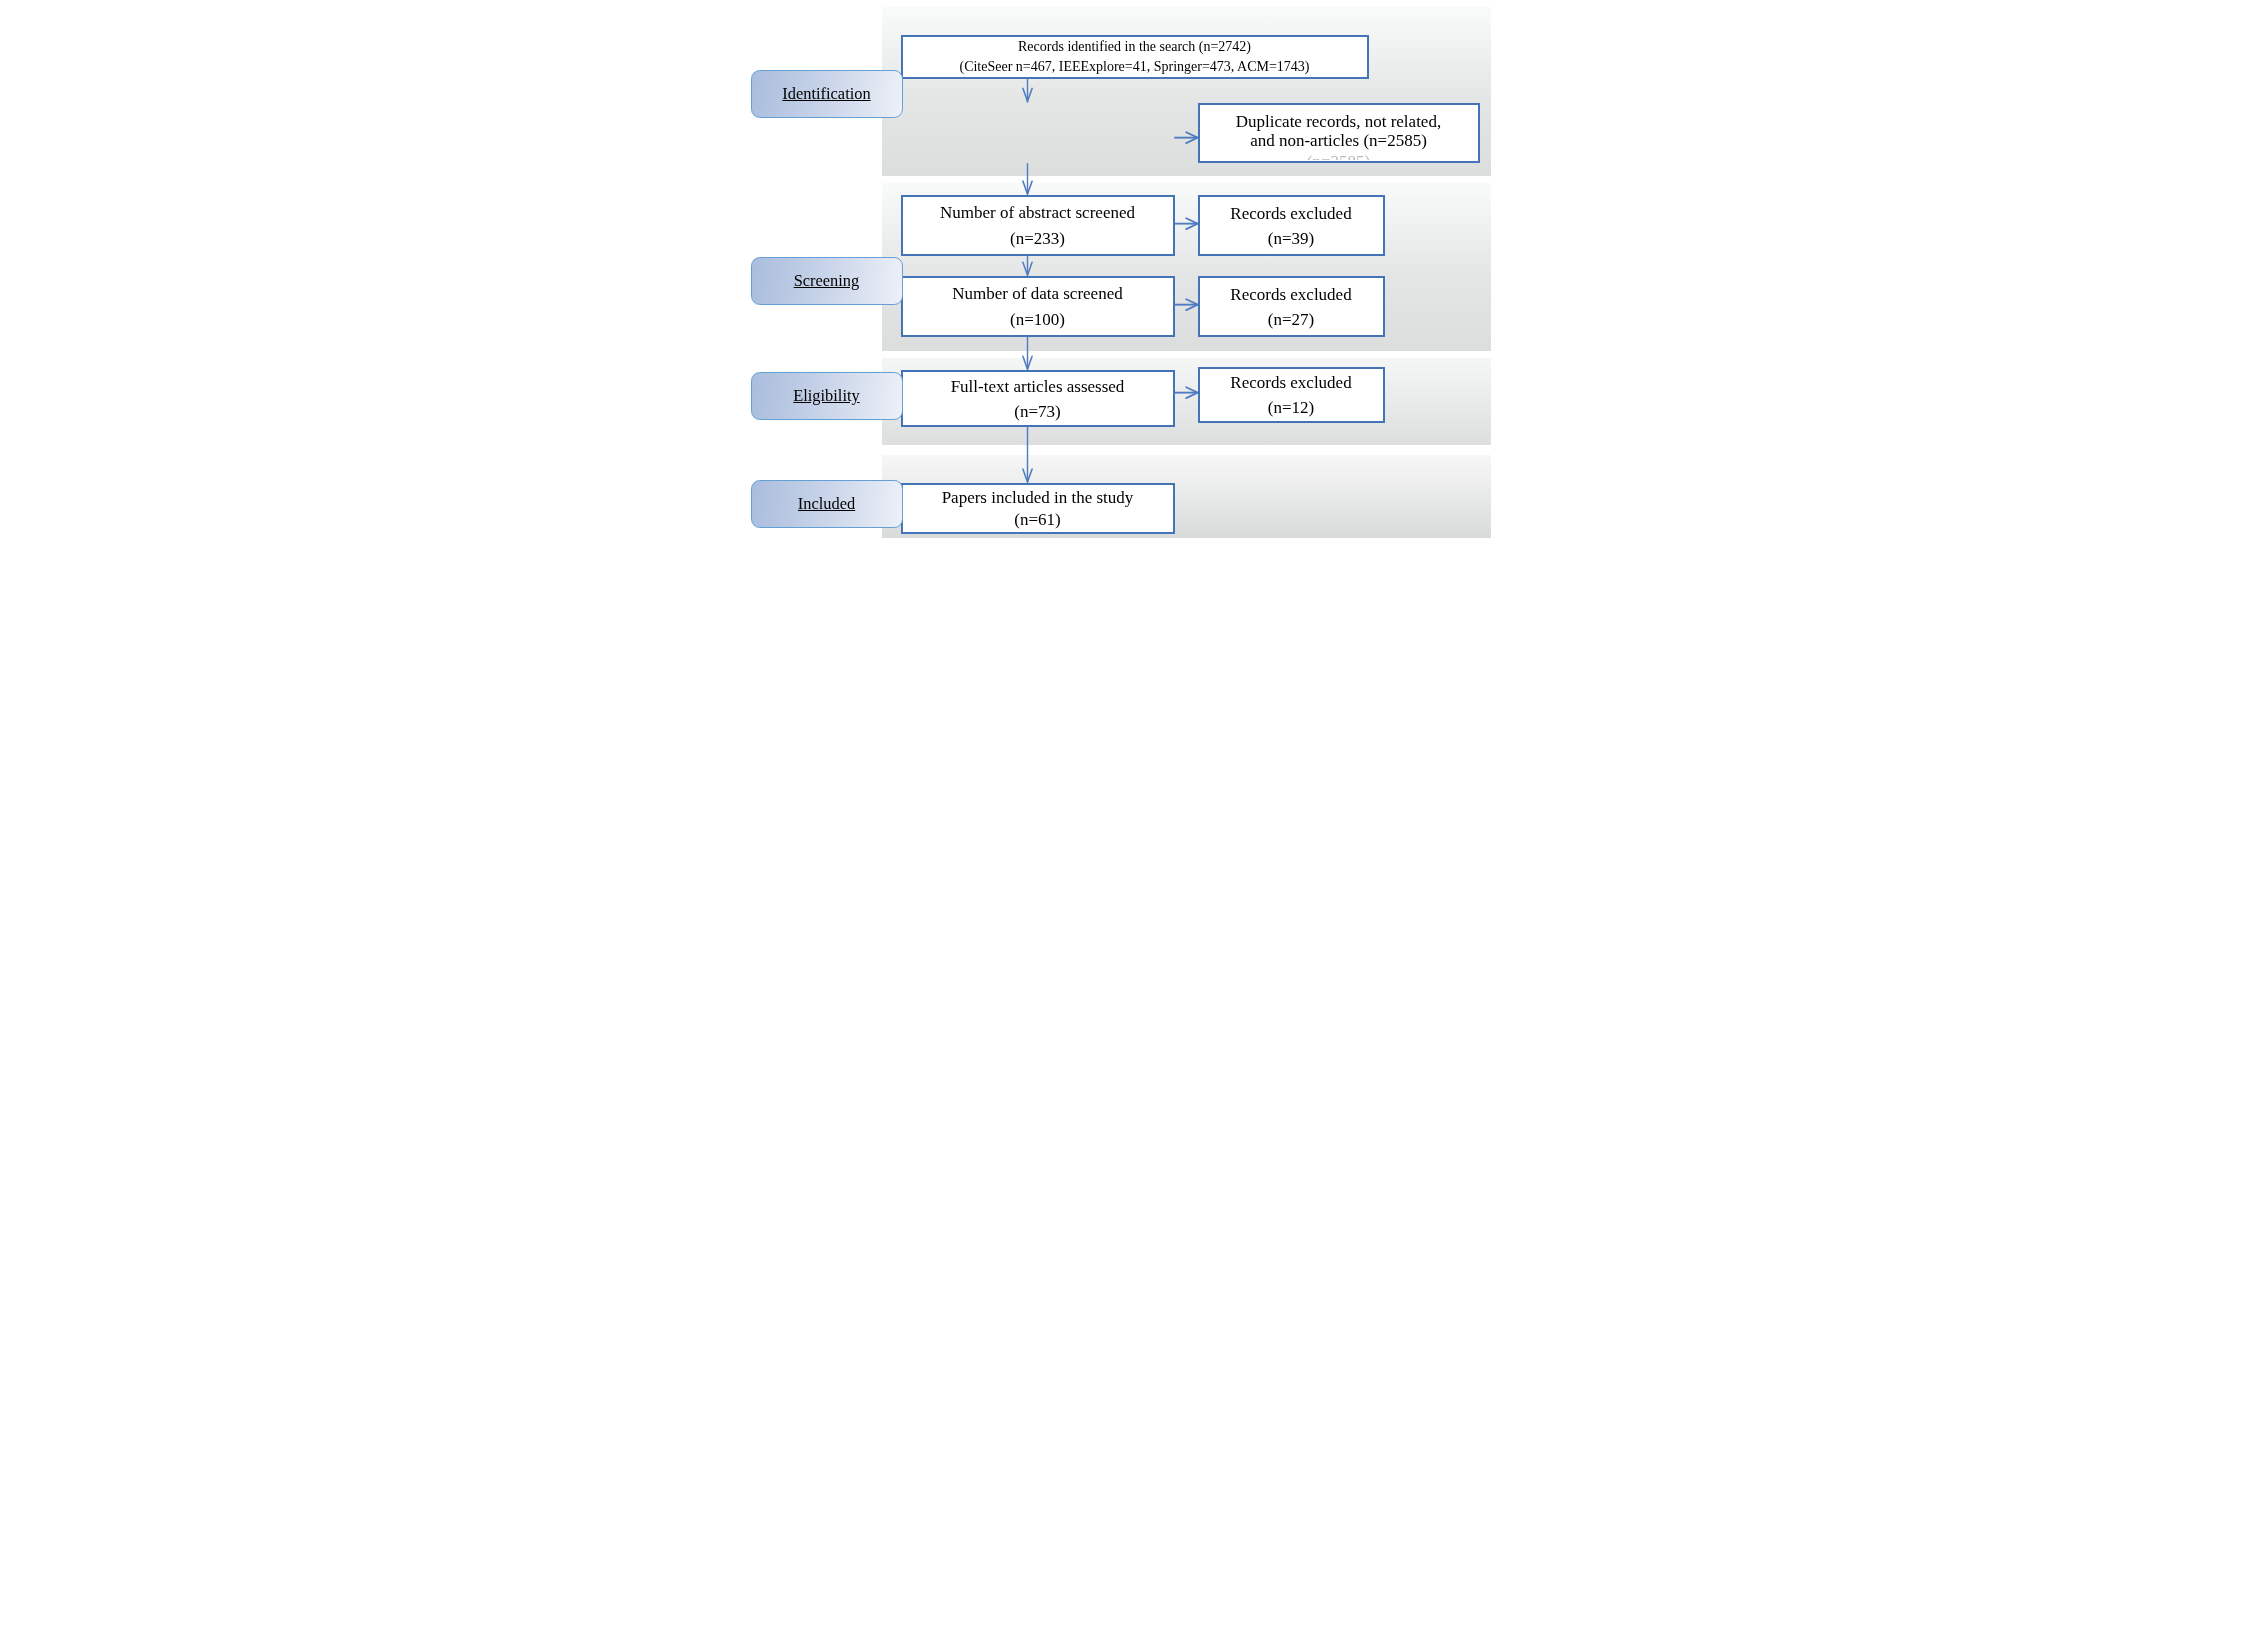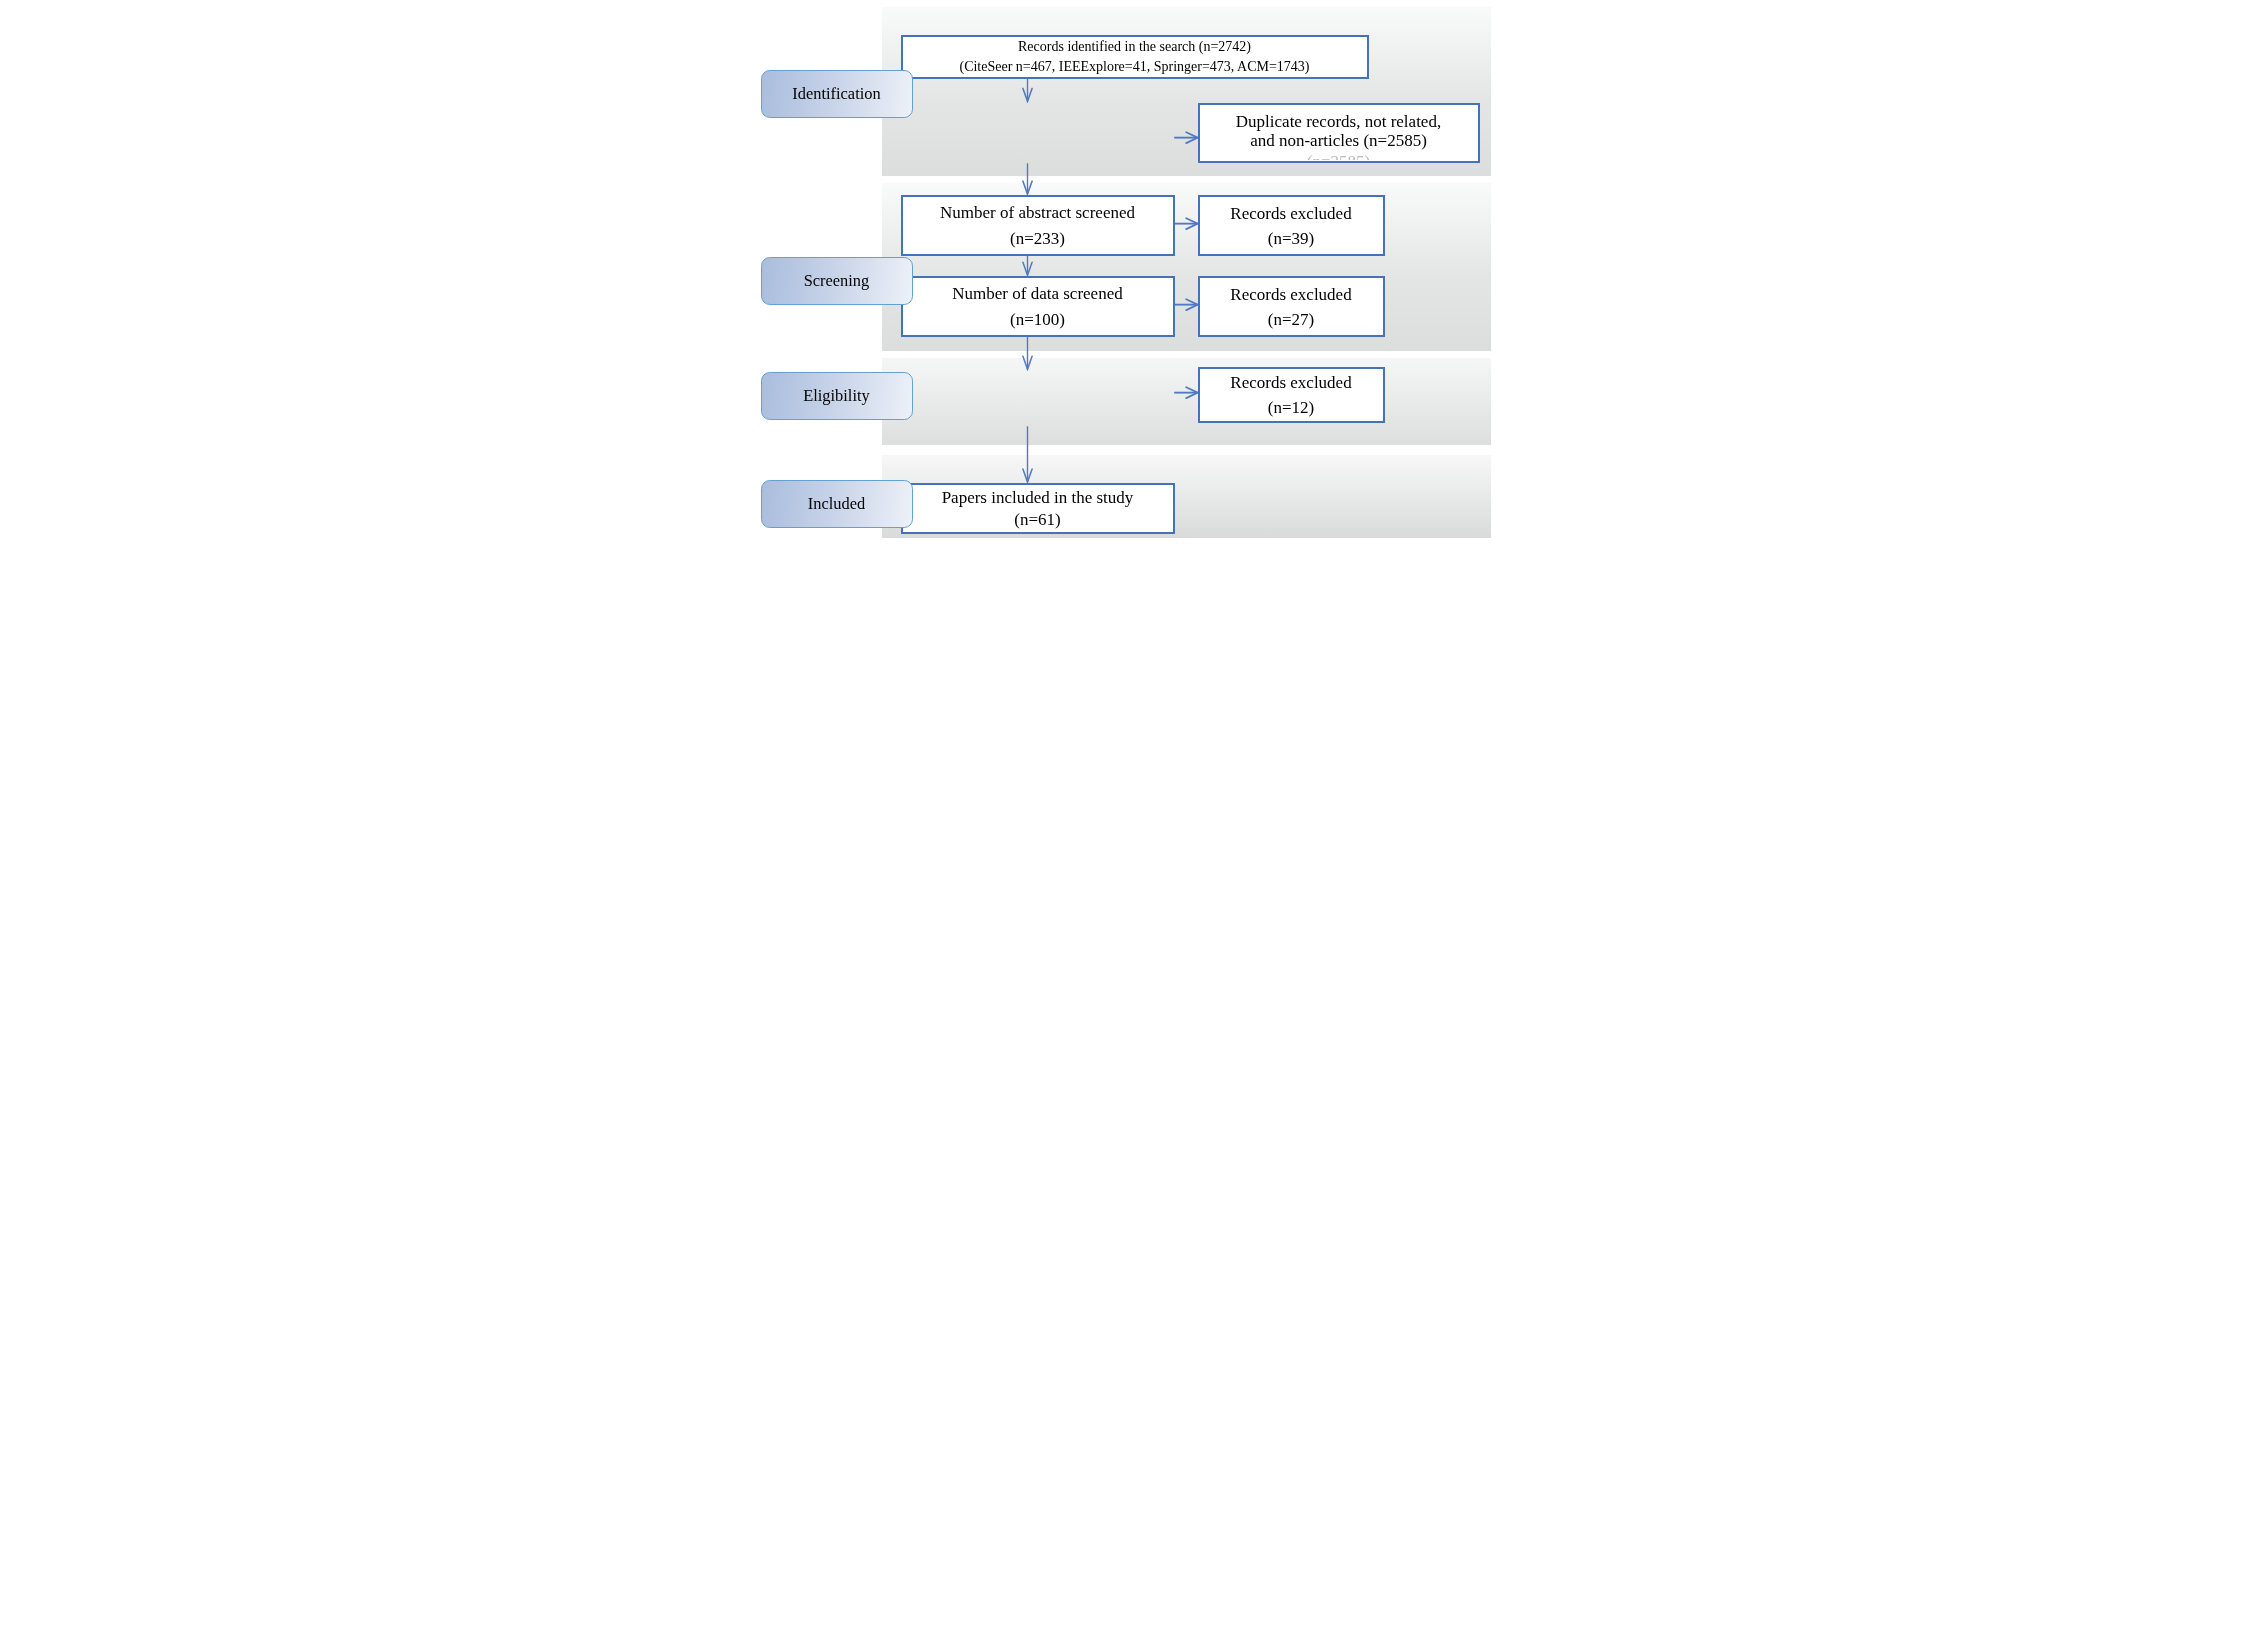--- a/index.html
+++ b/index.html
@@ -17,27 +17,28 @@
     position:absolute;left:132px;width:609px;
     background:linear-gradient(180deg,#f9fafa 0%,#e4e6e6 55%,#dcdede 100%);
   }
   .band.b1{top:7.1px;height:169px;}
   .band.b2{top:183px;height:168px;}
   .band.b3{top:358px;height:87px;background:linear-gradient(180deg,#f5f6f6 0%,#dddfdf 100%);}
   .band.b4{top:455px;height:83px;background:linear-gradient(180deg,#f7f7f7 0%,#d9dbdb 100%);}
 
   
   .stage{
-    position:absolute;left:11px;width:152px;height:48px;
+    position:absolute;left:1px;width:152px;height:48px;
     border:1.6px solid #64a0d6;border-radius:8.8px;
     background:linear-gradient(97deg,#a9bddd 0%,#c6d2e8 45%,#edf1f8 100%);
     display:flex;align-items:center;justify-content:center;
     font-size:16.4px;
     box-sizing:border-box;
     z-index:3;
+    text-decoration:underline;
   }
   
   .fbox{
     position:absolute;
     background:#ffffff;
     border:2.2px solid #4573b8;
     box-sizing:border-box;
     display:flex;flex-direction:column;align-items:center;justify-content:center;
     text-align:center;
     font-size:17px;
@@ -97,20 +98,24 @@
 
   <div class="fbox" style="left:151px;top:276px;width:274px;height:61px;line-height:26px;">
     <span class="ln">Number of data screened</span>
     <span class="ln">(n=100)</span>
   </div>
   <div class="fbox" style="left:448px;top:276px;width:187px;height:61px;line-height:25px;">
     <span class="ln">Records excluded</span>
     <span class="ln">(n=27)</span>
   </div>
 
+  <div class="fbox" style="left:151px;top:370px;width:274px;height:57px;line-height:25px;">
+    <span class="ln">Full-text articles assessed</span>
+    <span class="ln">(n=73)</span>
+  </div>
   <div class="fbox" style="left:448px;top:367px;width:187px;height:56px;line-height:25px;">
     <span class="ln">Records excluded</span>
     <span class="ln">(n=12)</span>
   </div>
 
   <div class="fbox" style="left:151px;top:483px;width:274px;height:51px;line-height:22px;">
     <span class="ln">Papers included in the study</span>
     <span class="ln">(n=61)</span>
   </div>
 

